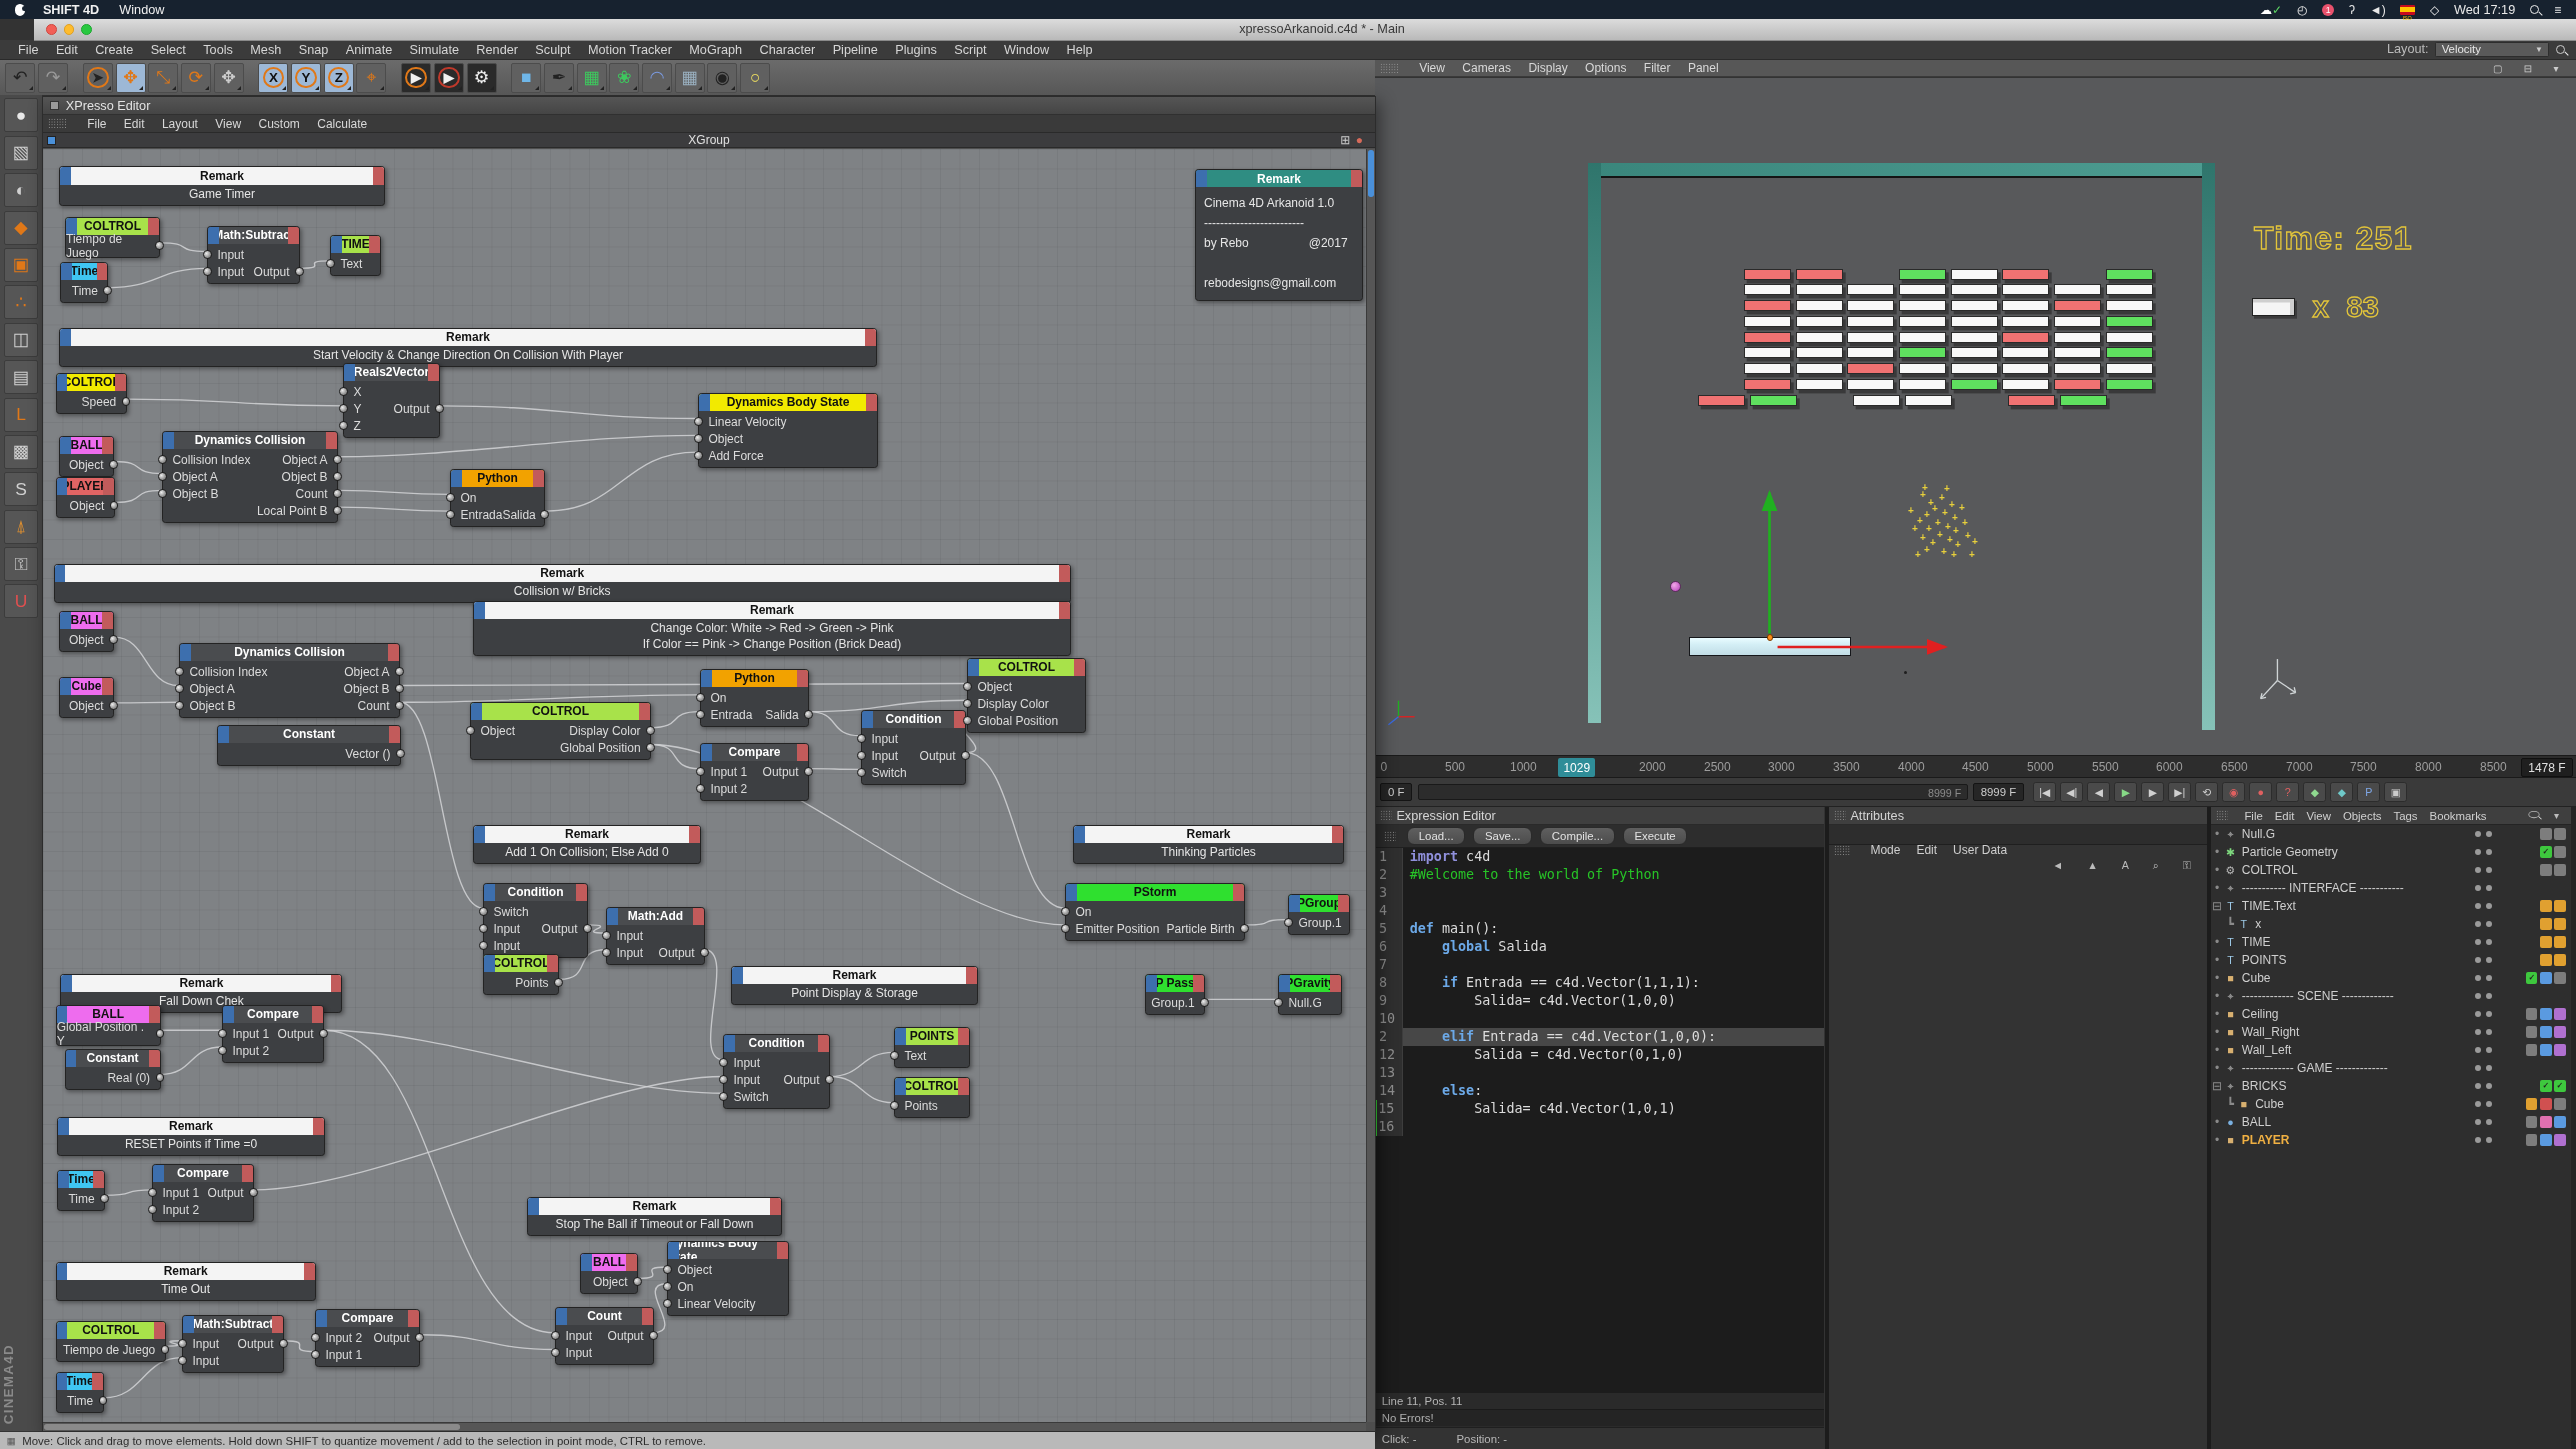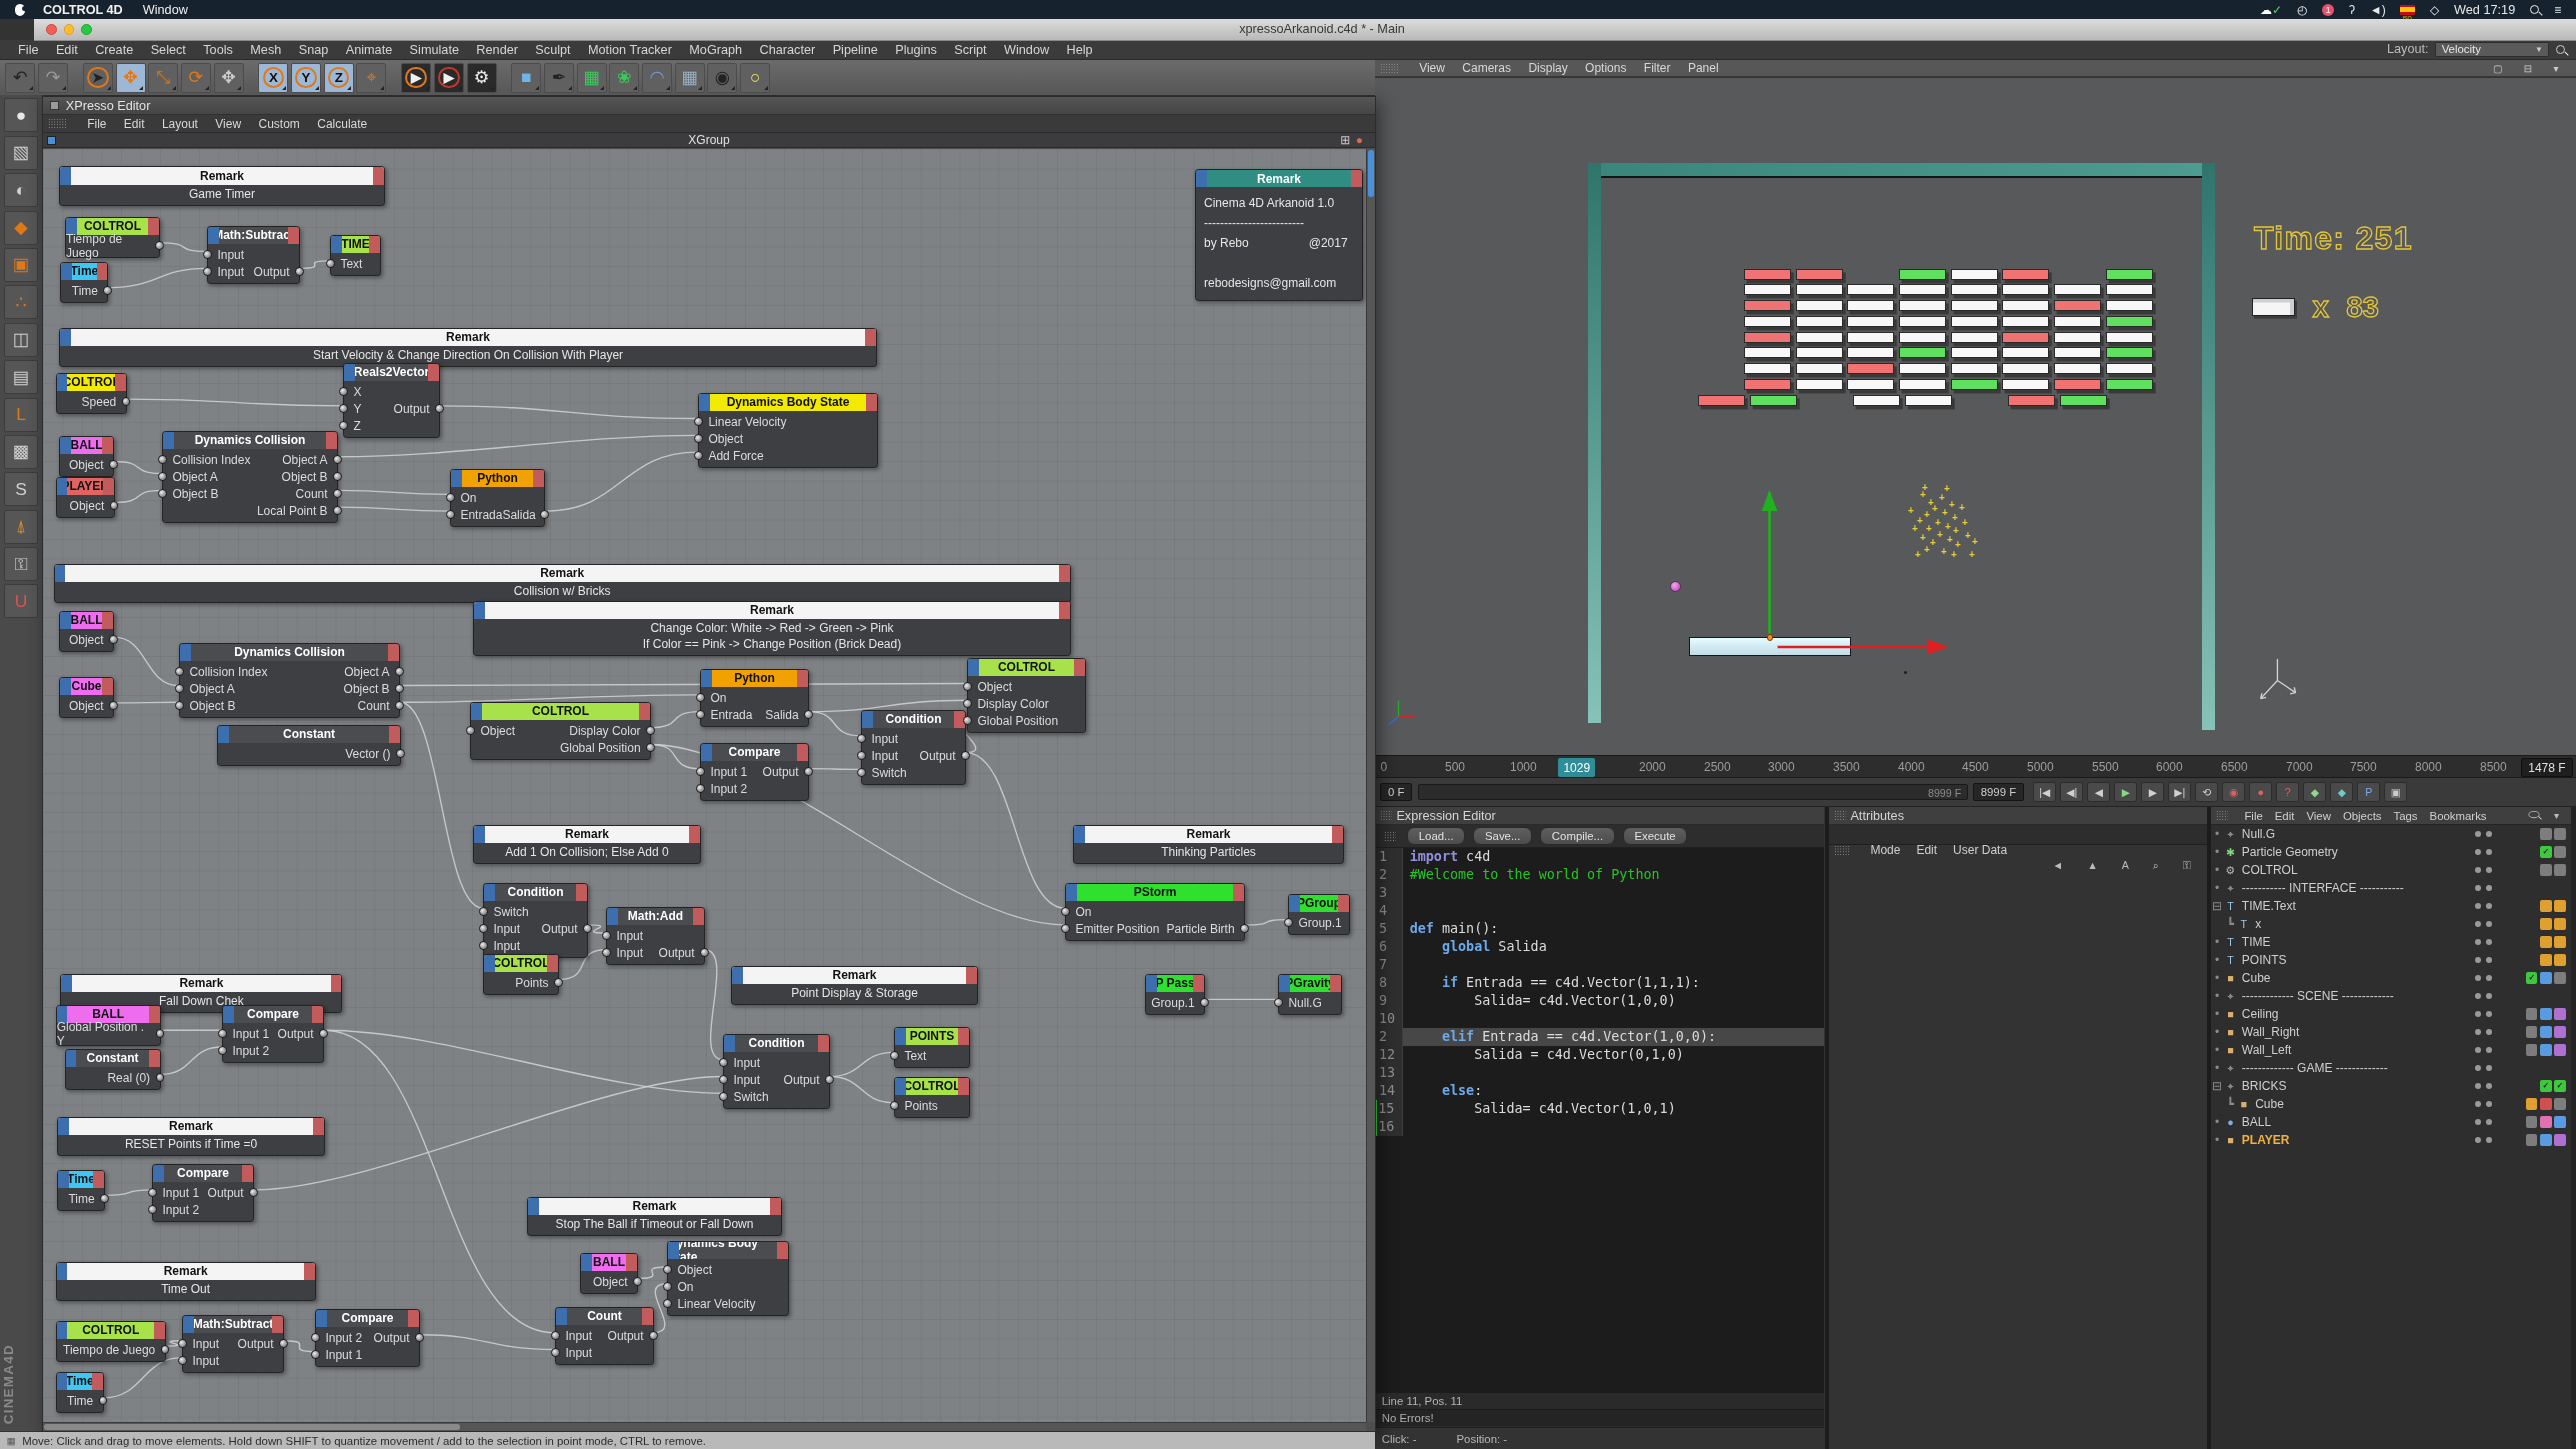--- a/index.html
+++ b/index.html
@@ -197,21 +197,21 @@
     font-size:8px; color:#1e1e1e; font-weight:bold; }
   #obj-strip { position:absolute; left:2571px; top:807px; width:5.4px; height:642px; background:#242424; z-index:10; }
 </style>
 </head>
 <body>
 
 <div id="app">
 
   <div id="macbar">
     <span class="apple"></span>
-    <span class="appname">COLTROL 4D</span>
+    <span class="appname">SHIFT 4D</span>
     <span id="mac-menu-items"><span>Window</span></span>
     <span id="mac-right">
       <span class="sicon cloud">☁<span class="greenchk">✓</span></span>
       <span class="sicon">◴</span>
       <span class="badge1">1</span>
       <span class="sicon">ʔ</span>
       <span class="sicon">◄)</span>
       <span class="flag">
           <i>ISO</i>
         </span>

